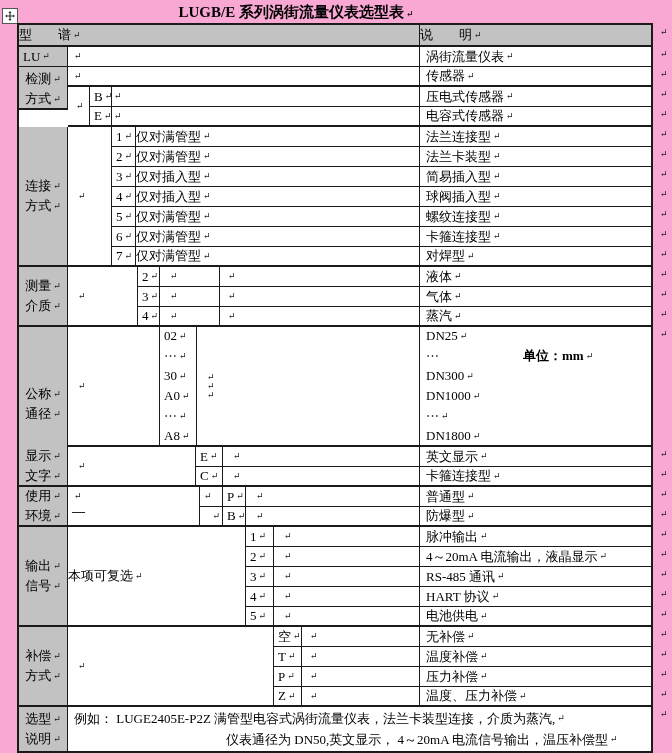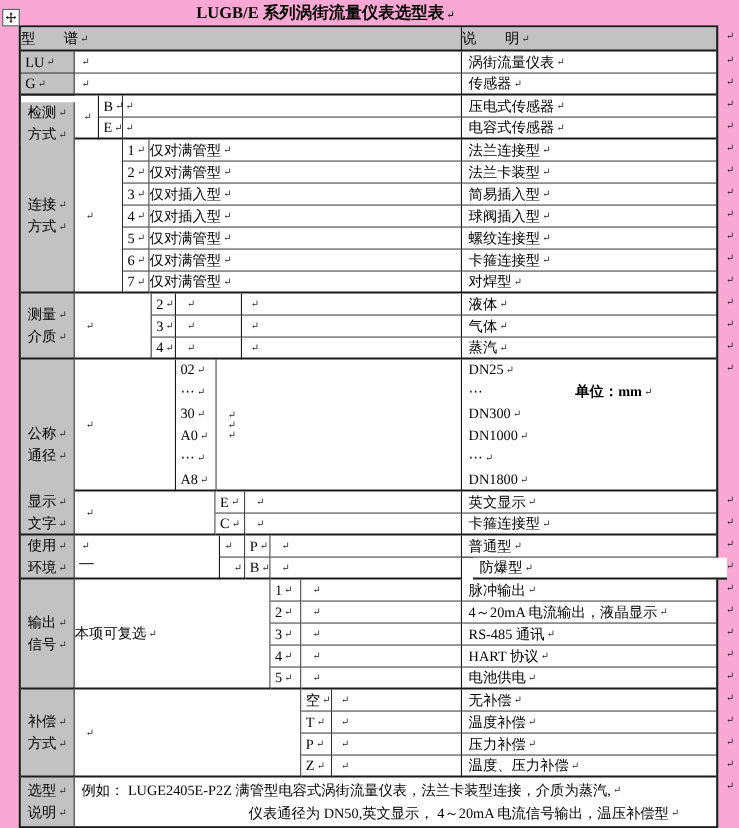--- a/index.html
+++ b/index.html
@@ -74,21 +74,21 @@
         <i class="p">↵</i>
       </div>
     <div class="cell pl4 sb" style="left:49px;top:42px;width:352px;height:20px">
         <i class="p">↵</i>
       </div>
     <div class="cell noR pl6 sb" style="left:401px;top:42px;width:231px;height:20px">
         <span>传感器</span>
         <i class="p">↵</i>
       </div>
 
-    <div class="cell g col2 sb" style="left:0;top:68px;width:49px;height:40px">
+    <div class="cell g col2 sb" style="left:0;top:45px;width:49px;height:40px">
       <div class="ln">
           <span>检测</span>
           <i class="p">↵</i>
         </div>
       <div class="ln">
           <span>方式</span>
           <i class="p">↵</i>
         </div>
     </div>
     <div class="cell pl6 sb" style="left:49px;top:62px;width:22px;height:40px">
@@ -430,21 +430,21 @@
     <div class="cell pl8" style="left:227px;top:462px;width:174px;height:20px">
         <i class="p">↵</i>
       </div>
     <div class="cell pl8 sb" style="left:227px;top:482px;width:174px;height:20px">
         <i class="p">↵</i>
       </div>
     <div class="cell noR pl6" style="left:401px;top:462px;width:231px;height:20px">
         <span>普通型</span>
         <i class="p">↵</i>
       </div>
-    <div class="cell noR pl6 sb" style="left:411px;top:482px;width:231px;height:20px">
+    <div class="cell noR pl6 sb" style="left:401px;top:482px;width:231px;height:20px">
         <span>防爆型</span>
         <i class="p">↵</i>
       </div>
 
     <div class="cell g col2 sb" style="left:0;top:502px;width:49px;height:100px">
       <div class="ln">
           <span>输出</span>
           <i class="p">↵</i>
         </div>
       <div class="ln">

